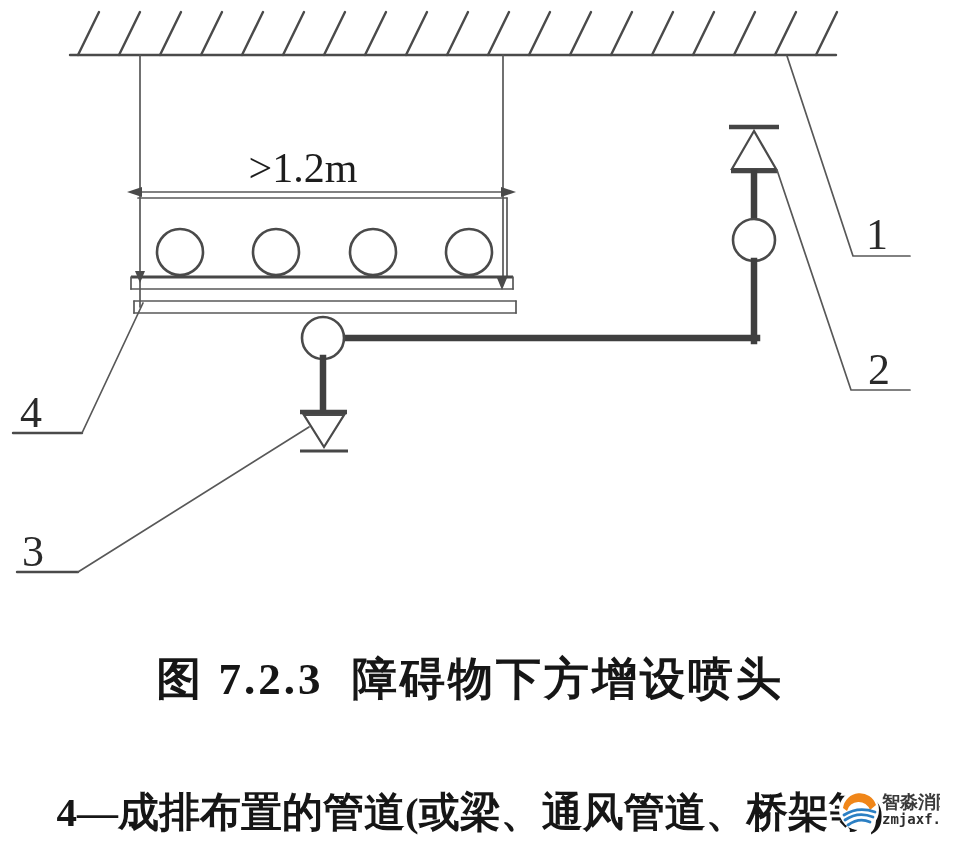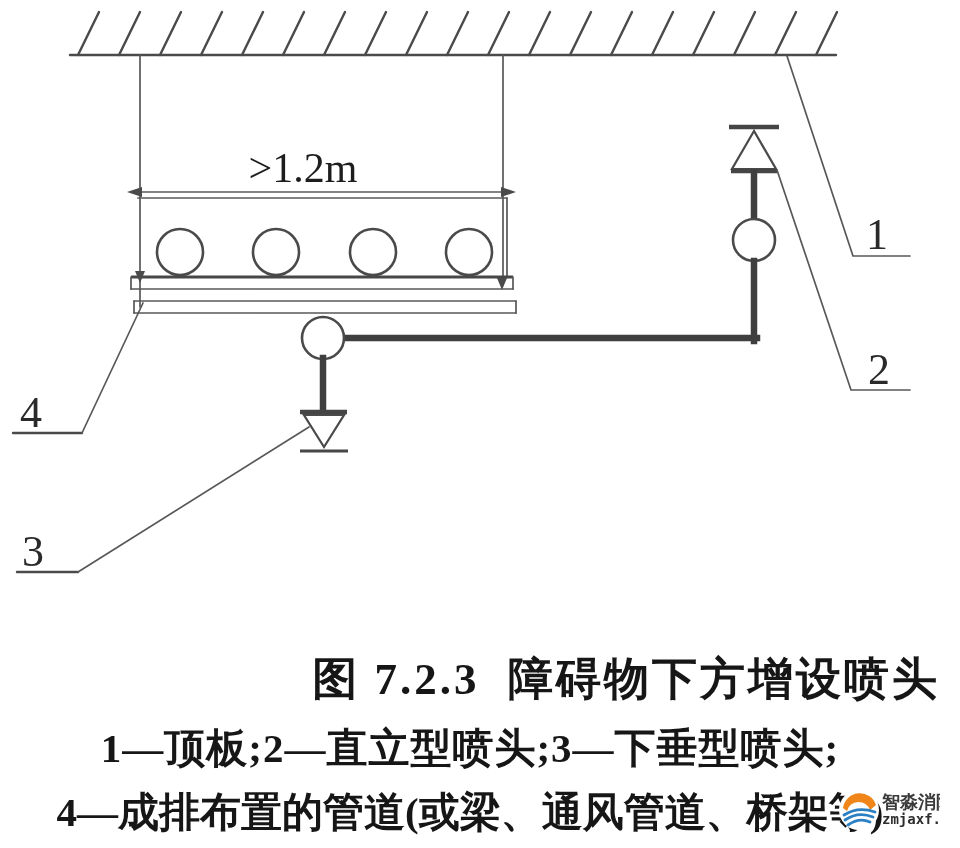--- a/index.html
+++ b/index.html
@@ -34,21 +34,21 @@
   text.call { font:44px "Liberation Serif","DejaVu Serif",serif; fill:#2a2a2a; }
 
   .caption {
     position: absolute;
     left: 0;
     right: 0;
     text-align: center;
     white-space: pre;
     color: #161616;
   }
-  #fig-title   { top: 649px; font-size: 45px; font-weight: 700; letter-spacing: 3px; text-align: right; }
+  #fig-title   { top: 649px; font-size: 45px; font-weight: 700; letter-spacing: 3px; }
   #fig-legend1 { top: 721px; font-size: 41px; font-weight: 700; letter-spacing: 1px; }
   #fig-legend2 { top: 785px; font-size: 41px; font-weight: 700; letter-spacing: 0px; }
 
   #watermark {
     position: absolute;
     left: 838px;
     top: 789px;
     display: flex;
     align-items: center;
     gap: 2px;
@@ -157,21 +157,20 @@
       <line class="l1" x1="82" y1="433" x2="143" y2="303"></line>
     </g>
 
     <text class="call" x="866" y="249">1</text>
     <text class="call" x="868" y="384">2</text>
     <text class="call" x="22" y="566">3</text>
     <text class="call" x="20" y="427">4</text>
   </svg>
 
   <div id="fig-title" class="caption">图 7.2.3  障碍物下方增设喷头</div>
-  <div id="fig-legend1" class="caption">1—顶板;2—直立型喷头;3—下垂型喷头;</div>
   <div id="fig-legend2" class="caption">4—成排布置的管道(或梁、通风管道、桥架等)</div>
 
   <div id="watermark">
     <svg width="42" height="42" viewBox="0 0 42 42">
       <circle cx="21" cy="21" r="20" fill="#ffffff"></circle>
       <path d="M5 19 A 17 17 0 0 1 38 16 L 32 21 A 12 12 0 0 0 9 22 Z" fill="#f08619"></path>
       <path d="M6 26 Q 20 17 37 23" stroke="#2b7fc3" stroke-width="2.8" fill="none" stroke-linecap="round"></path>
       <path d="M7 31 Q 20 22 35 28" stroke="#2b7fc3" stroke-width="2.8" fill="none" stroke-linecap="round"></path>
       <path d="M10 36 Q 21 28 32 33" stroke="#2b7fc3" stroke-width="2.8" fill="none" stroke-linecap="round"></path>
     </svg>

